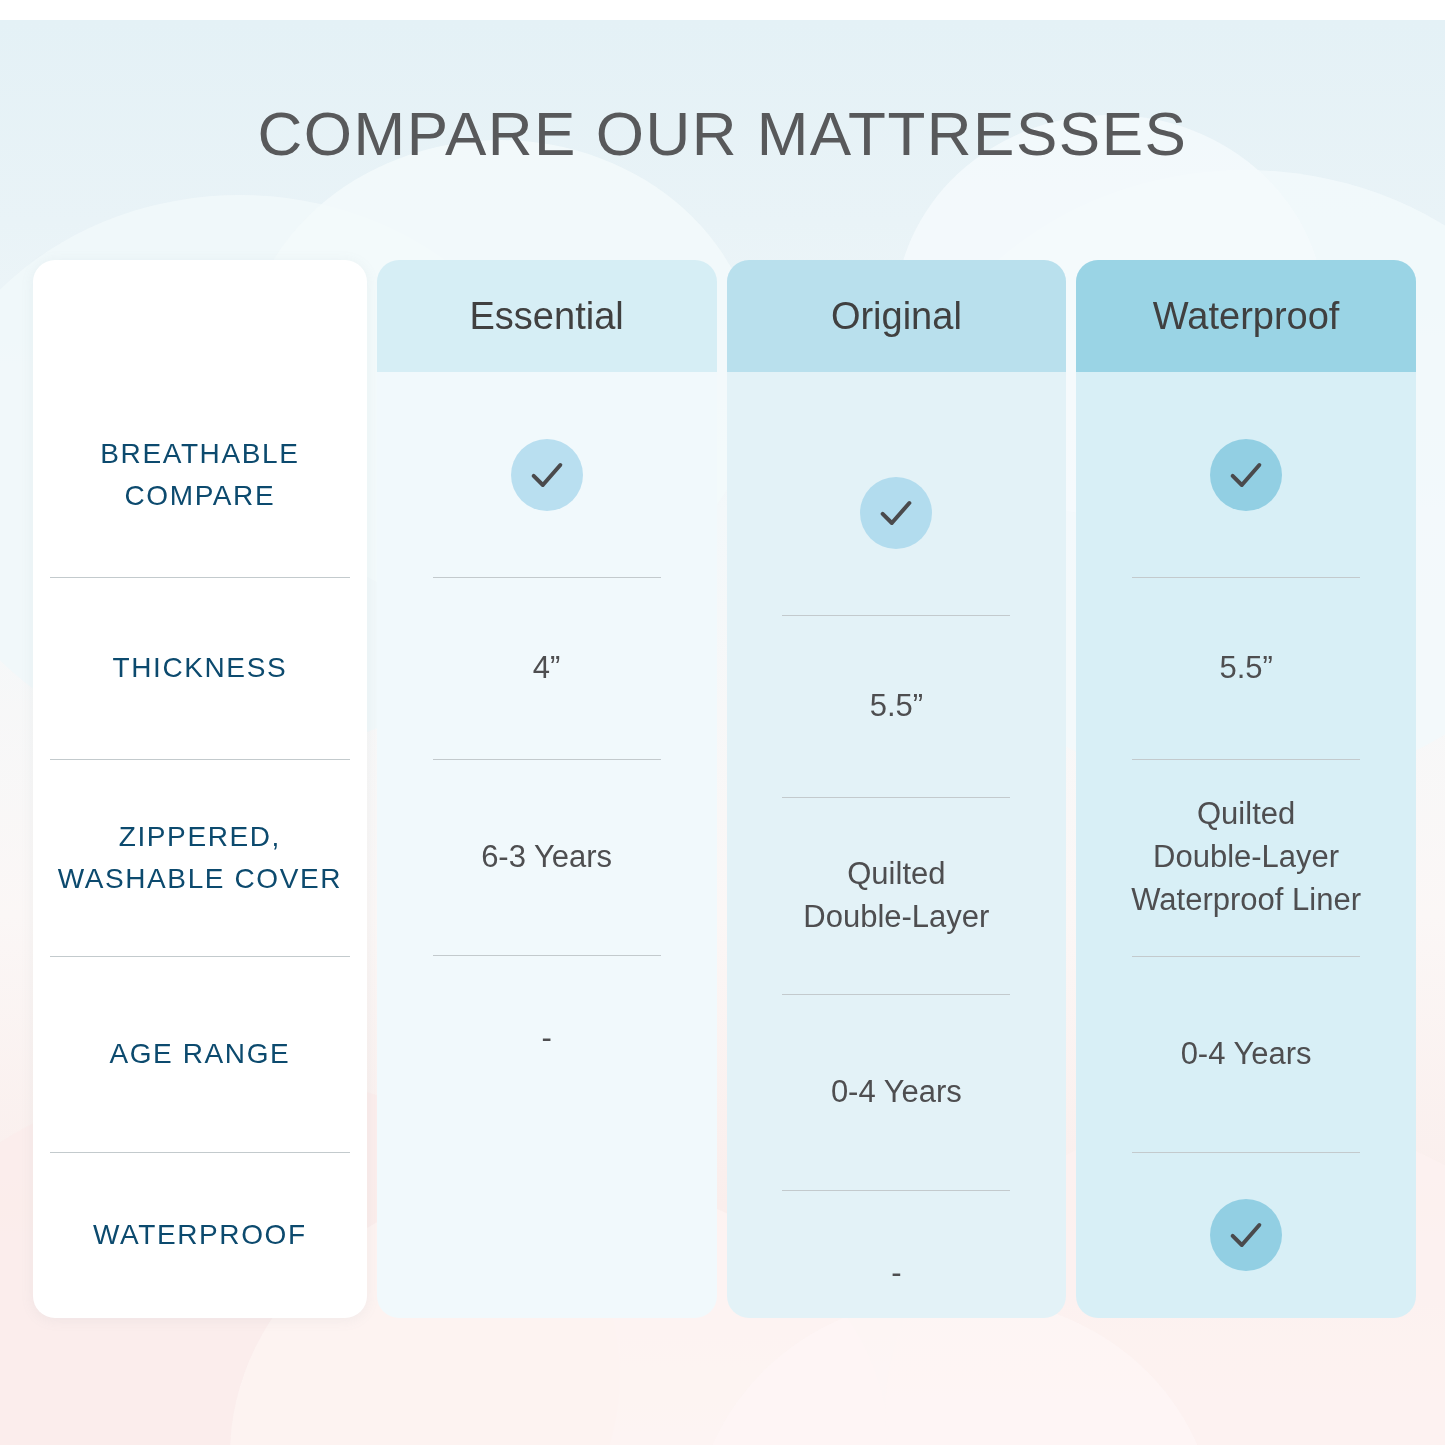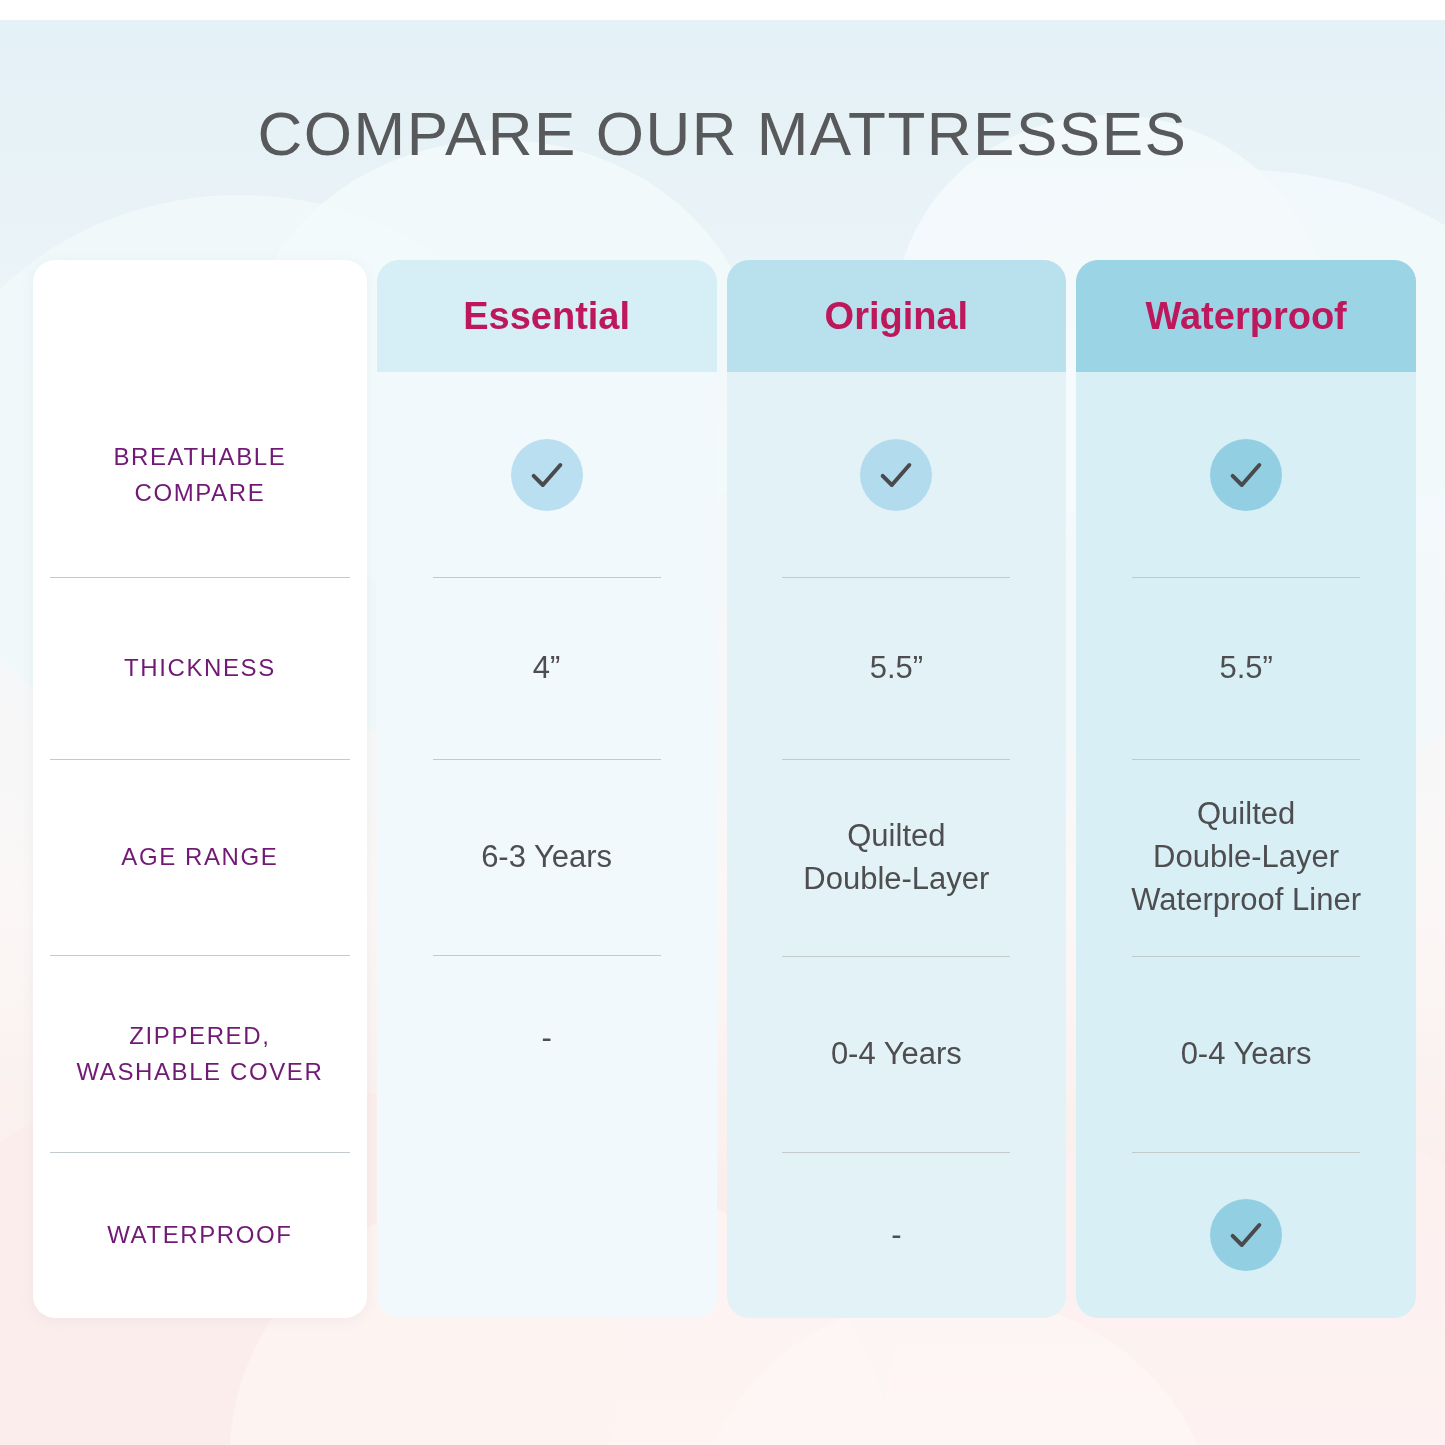--- a/index.html
+++ b/index.html
@@ -66,32 +66,32 @@
   }
 
   .col-labels {
     width:334px;
     background:#ffffff;
     box-shadow:0 2px 14px rgba(120,140,150,.09);
   }
   .col-plan { width:340px; }
 
   .col-essential  { background:#f1f9fc; }
-  .col-original   { background:#e3f2f7; }
+  .col-original   { background:#e3f2f7;gap:38px; }
   .col-waterproof { background:#d8eff6; }
 
   
   .head {
     height:112px;
     display:flex;
     align-items:center;
     justify-content:center;
     font-size:38px;
-    color:#be185d;
-    font-weight:700;
+    color:#404040;
+    font-weight:400;
     flex:0 0 112px;
   }
   .head-blank { background:transparent; }
   .head-essential  { background:#d6eef5; }
   .head-original   { background:#b9e0ed; }
   .head-waterproof { background:#9ad4e5; }
 
   
   .body {
     flex:1;
@@ -120,23 +120,23 @@
     position:absolute;
     top:0; left:50%;
     transform:translateX(-50%);
     height:1px;
     background:#c3cacd;
   }
   .col-labels .row + .row::before { width:300px; }
   .col-plan   .row + .row::before { width:228px; }
 
   .label-text {
-    font-size:24px;
+    font-size:28px;
     letter-spacing:1.6px;
-    color:#701a75;
+    color:#0c4a6e;
     line-height:1.48;
     font-weight:400;
   }
 
   .value-text {
     font-size:31px;
     color:#4e4e50;
     line-height:1.38;
     font-weight:400;
   }
@@ -184,31 +184,31 @@
           <div class="label-text">
             <span>BREATHABLE</span><br>
             <span>COMPARE</span>
           </div>
         </div>
         <div class="row r1">
           <div class="label-text">
             <span>THICKNESS</span>
           </div>
         </div>
-        <div class="row r3">
-          <div class="label-text">
-            <span>AGE RANGE</span>
-          </div>
-        </div>
         <div class="row r2">
           <div class="label-text">
             <span>ZIPPERED,</span><br>
             <span>WASHABLE COVER</span>
           </div>
         </div>
+        <div class="row r3">
+          <div class="label-text">
+            <span>AGE RANGE</span>
+          </div>
+        </div>
         <div class="row r4">
           <div class="label-text">
             <span>WATERPROOF</span>
           </div>
         </div>
       </div>
     </div>
 
     <div class="col col-plan col-essential">
       <div class="head head-essential">Essential</div>

